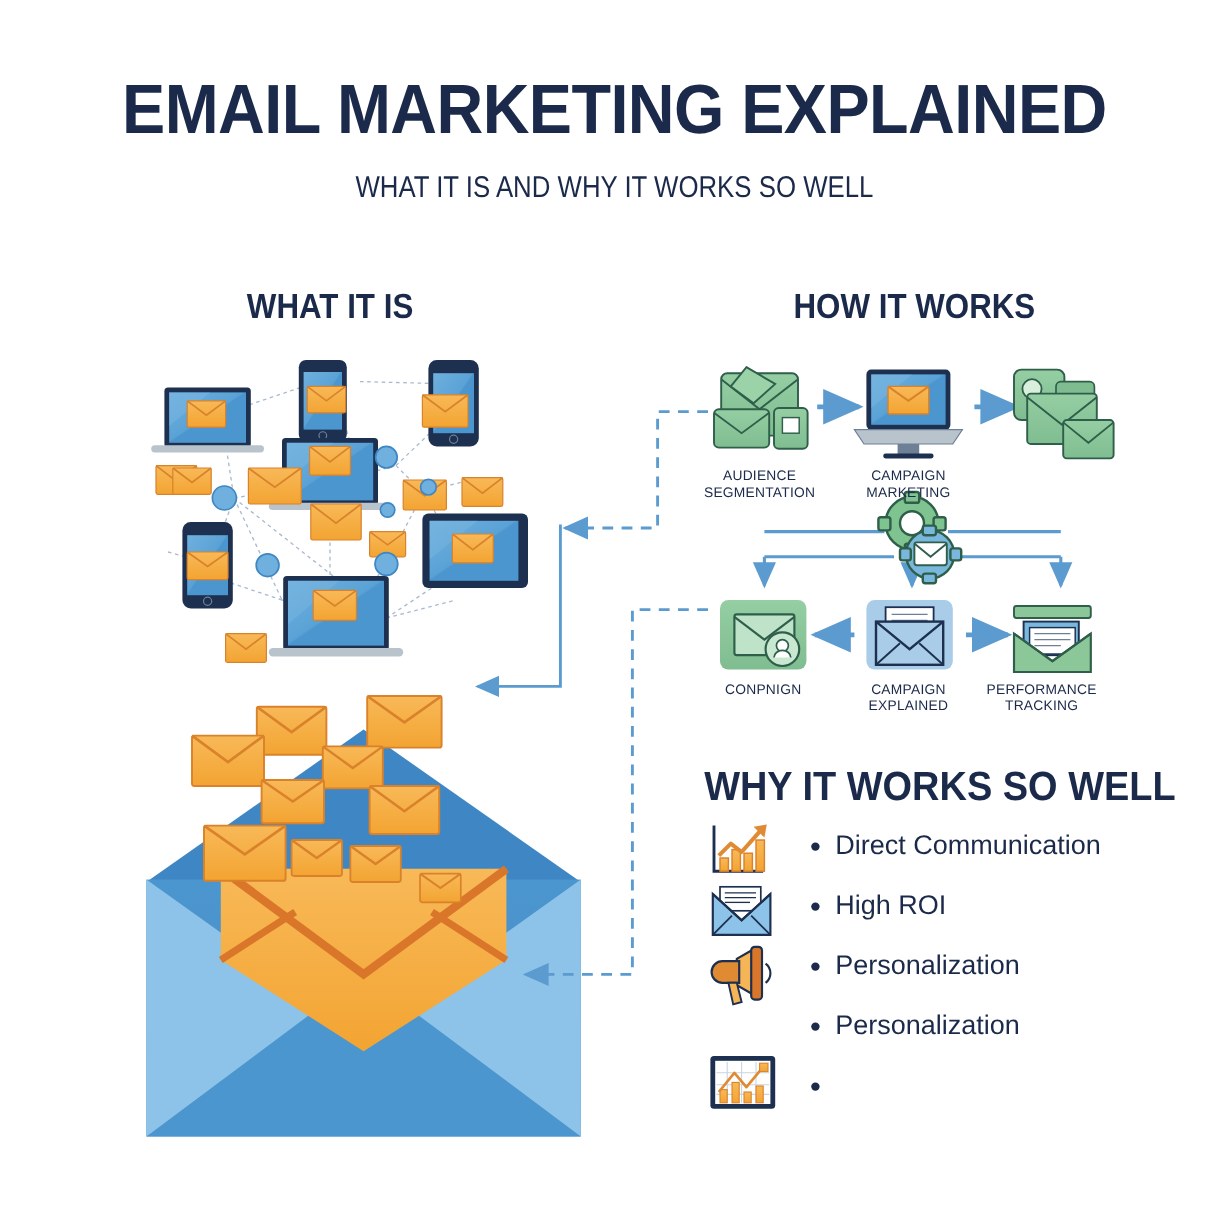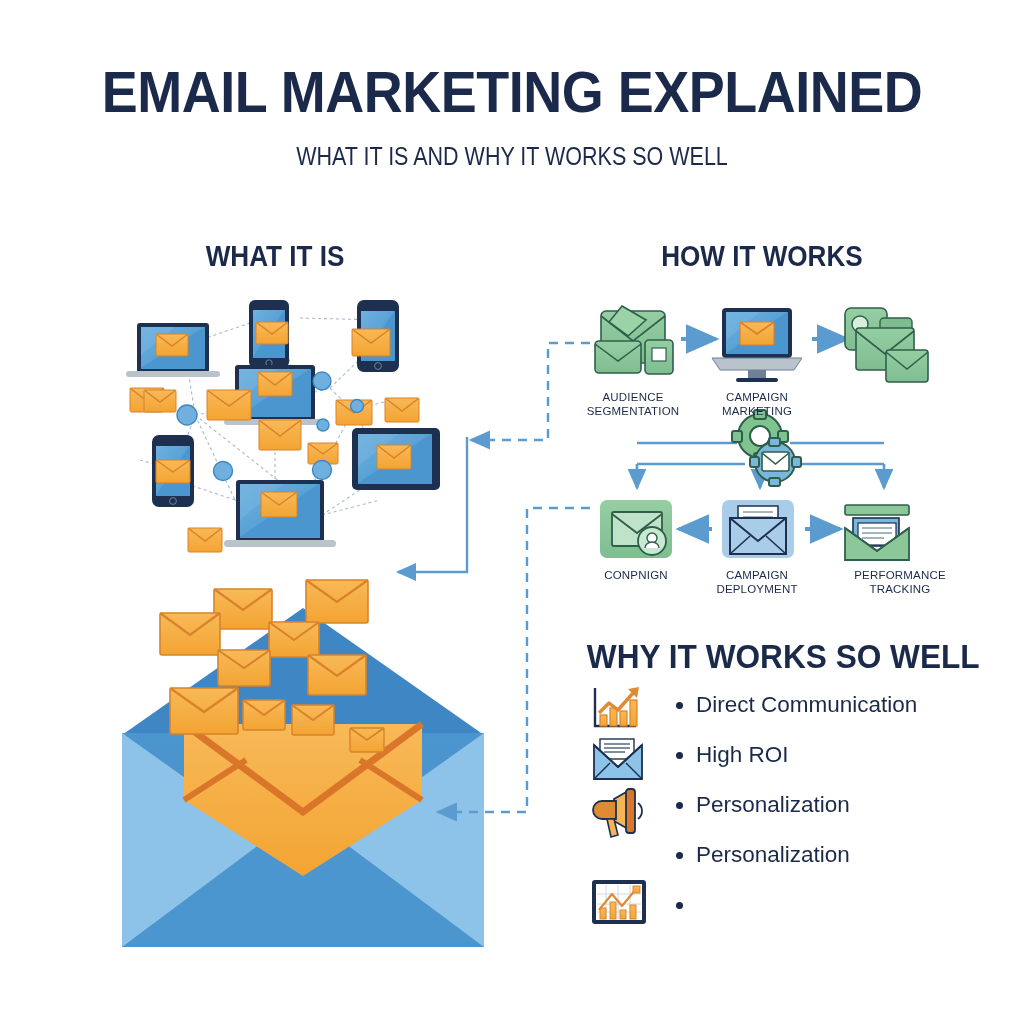--- a/index.html
+++ b/index.html
@@ -498,23 +498,23 @@
   <div class="flow-label" style="top:390px; left:697px;">
     <span>CAMPAIGN</span><br>
     <span>MARKETING</span>
   </div>
 
   <div class="flow-label" style="top:568px; left:576px;">
     <span>CONPNIGN</span>
   </div>
   <div class="flow-label" style="top:568px; left:697px;">
     <span>CAMPAIGN</span><br>
-    <span>DEPLOYMENT</span>
+    <span>EXPLAINED</span>
   </div>
-  <div class="flow-label" style="top:568px; left:840px;">
+  <div class="flow-label" style="top:568px; left:808px;">
     <span>PERFORMANCE</span><br>
     <span>TRACKING</span>
   </div>
 
   <div class="why-list">
     <div class="why-item">
       <span class="bullet"></span>
       <span>Direct Communication</span>
     </div>
     <div class="why-item">

